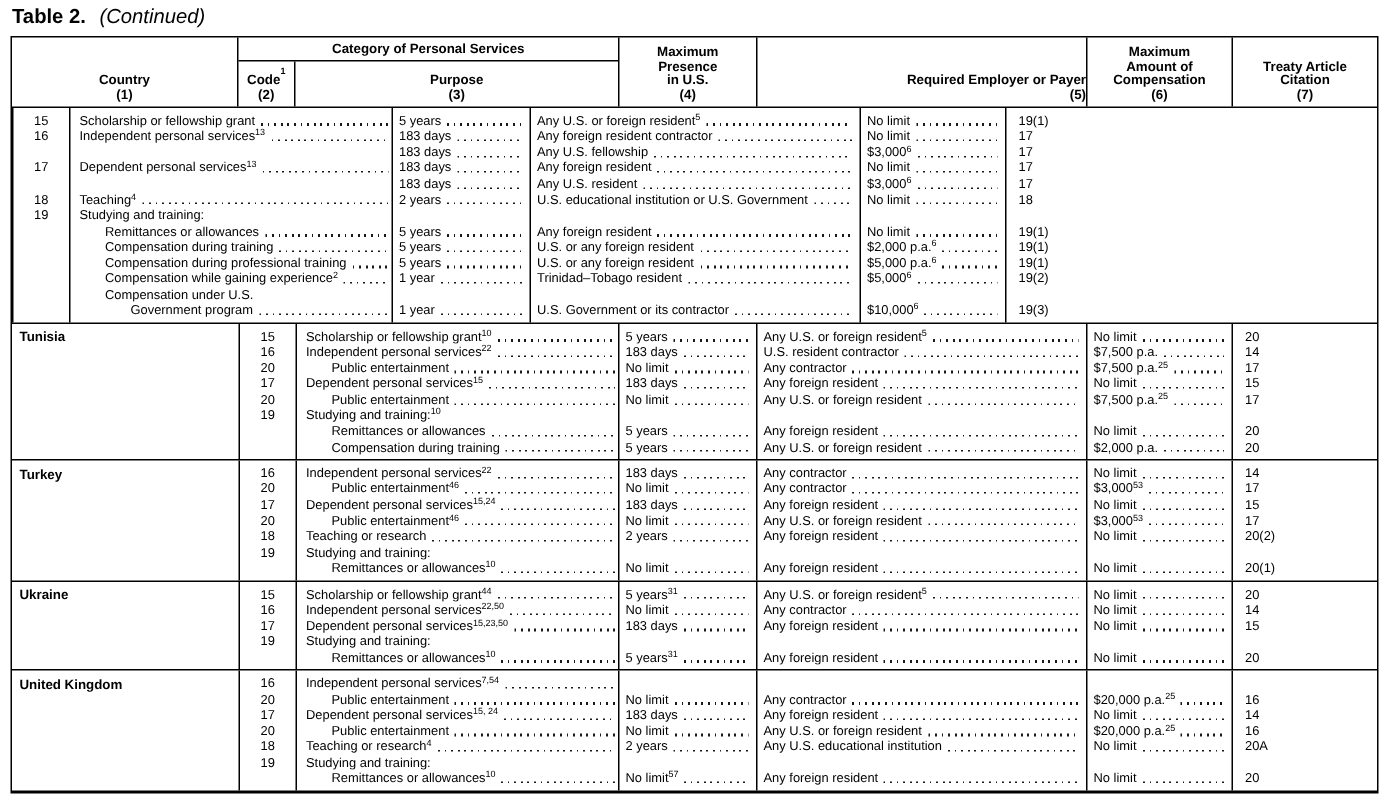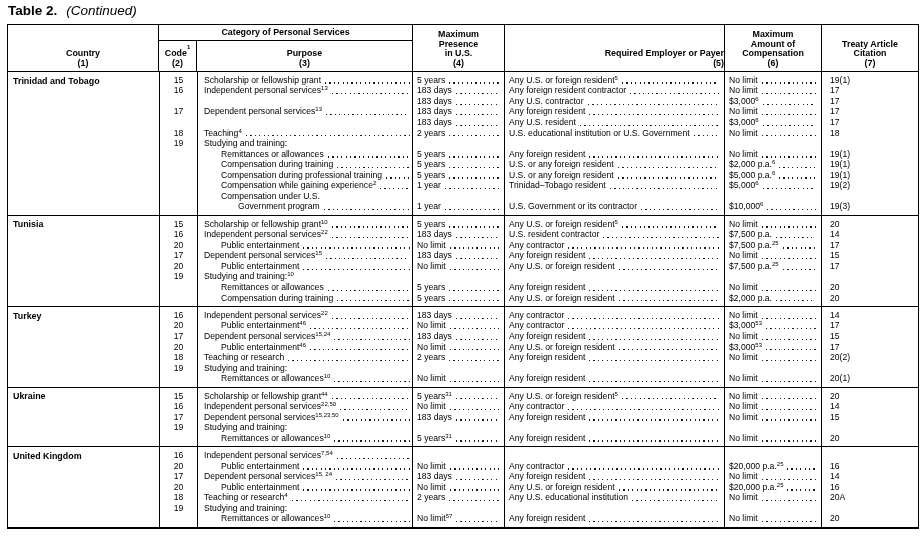--- a/index.html
+++ b/index.html
@@ -97,21 +97,20 @@
       <div>(6)</div>
     </div>
     <div class="hcell h-cit">
       <div>Treaty Article</div>
       <div>Citation</div>
       <div>(7)</div>
     </div>
   </div>
   <div>
       <div class="block">
-        <div class="country">Trinidad and Tobago</div>
         <div class="cols">
           <div class="col code">
             <div class="line">15</div>
             <div class="line">16</div>
             <div class="line"></div>
             <div class="line">17</div>
             <div class="line"></div>
             <div class="line">18</div>
             <div class="line">19</div>
             <div class="line"></div>
@@ -223,21 +222,21 @@
             <div class="line">
               <span>Any U.S. or foreign resident</span>
               <sup class="s">5</sup>
               <div class="leader"></div>
             </div>
             <div class="line">
               <span>Any foreign resident contractor</span>
               <div class="leader"></div>
             </div>
             <div class="line">
-              <span>Any U.S. contractor</span>
+              <span>Any U.S. fellowship</span>
               <div class="leader"></div>
             </div>
             <div class="line">
               <span>Any foreign resident</span>
               <div class="leader"></div>
             </div>
             <div class="line">
               <span>Any U.S. resident</span>
               <div class="leader"></div>
             </div>

